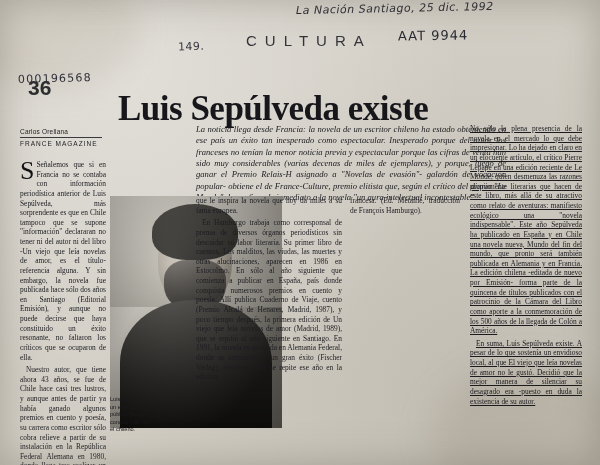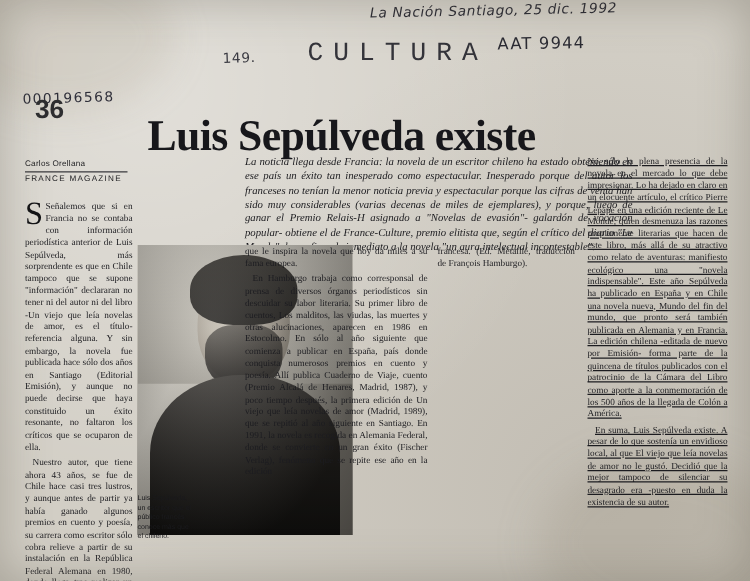--- a/index.html
+++ b/index.html
@@ -69,22 +69,22 @@
     font-family: Liberation Sans, sans-serif;
     font-size: 21px;
     font-weight: bold;
     color: #2e2e30;
     margin-top: 40px;
   }
   .section-title {
     position: absolute;
     top: 32px;
     left: 246px;
-    font-family: Liberation Mono, monospace;
-    font-size: 21px;
+    font-family: Liberation Sans, sans-serif;
+    font-size: 15px;
     letter-spacing: 8px;
     color: #34343a;
   }
 
   
   .headline {
     position: absolute;
     top: 68px;
     left: 118px;
     width: 470px;
@@ -311,17 +311,17 @@
     <p class="first">que le inspira la novela que hoy da miles a su fama europea.</p>
     <p>En Hamburgo trabaja como corresponsal de prensa de diversos órganos periodísticos sin descuidar su labor literaria. Su primer libro de cuentos, Los malditos, las viudas, las muertes y otras alucinaciones, aparecen en 1986 en Estocolmo. En sólo al año siguiente que comienza a publicar en España, país donde conquista numerosos premios en cuento y poesía. Allí publica Cuaderno de Viaje, cuento (Premio Alcalá de Henares, Madrid, 1987), y poco tiempo después, la primera edición de Un viejo que leía novelas de amor (Madrid, 1989), que se repitió al año siguiente en Santiago. En 1991, la novela es recogida en Alemania Federal, donde se convierte en un gran éxito (Fischer Verlag), fenómeno que se repite ese año en la edición</p>
   </div>
 
   <div class="col col3">
     <p class="first">francesa. (Ed. Métailié, traducción de François Hamburgo).</p>
   </div>
 
   <div class="col col4">
     <p class="first">No sólo la plena presencia de la novela en el mercado lo que debe impresionar. Lo ha dejado en claro en un elocuente artículo, el crítico Pierre Lepape en una edición reciente de Le Monde, quien desmenuza las razones propiamente literarias que hacen de este libro, más allá de su atractivo como relato de aventuras: manifiesto ecológico una "novela indispensable". Este año Sepúlveda ha publicado en España y en Chile una novela nueva, Mundo del fin del mundo, que pronto será también publicada en Alemania y en Francia. La edición chilena -editada de nuevo por Emisión- forma parte de la quincena de títulos publicados con el patrocinio de la Cámara del Libro como aporte a la conmemoración de los 500 años de la llegada de Colón a América.</p>
-    <p>En suma, Luis Sepúlveda existe. A pesar de lo que sostenía un envidioso local, al que El viejo que leía novelas de amor no le gustó. Decidió que la mejor tampoco de silenciar su desagrado era -puesto en duda la existencia de su autor.</p>
+    <p>En suma, Luis Sepúlveda existe. A pesar de lo que sostenía un envidioso local, al que El viejo que leía novelas de amor no le gustó. Decidió que la mejor manera de silenciar su desagrado era -puesto en duda la existencia de su autor.</p>
   </div>
 
   <div class="edge"></div>
 </div>
 
 </body></html>

